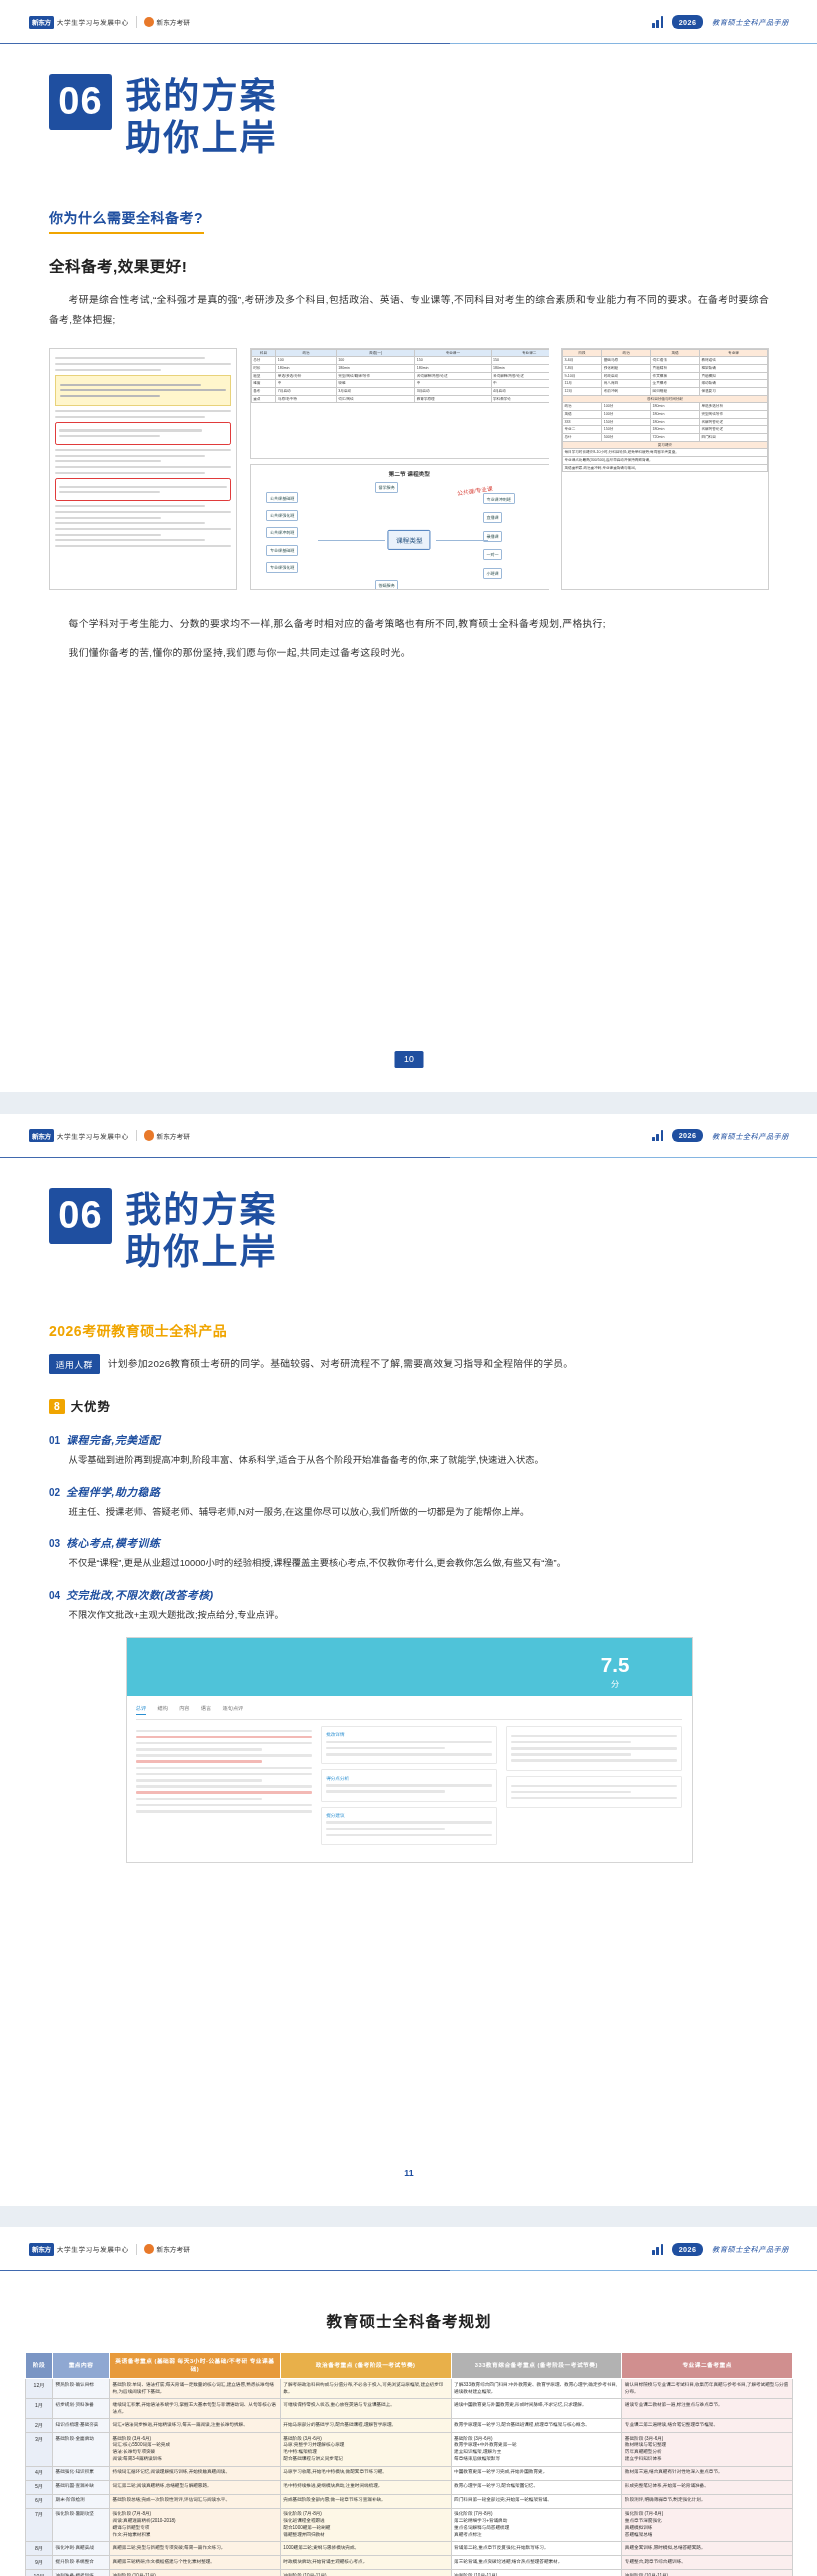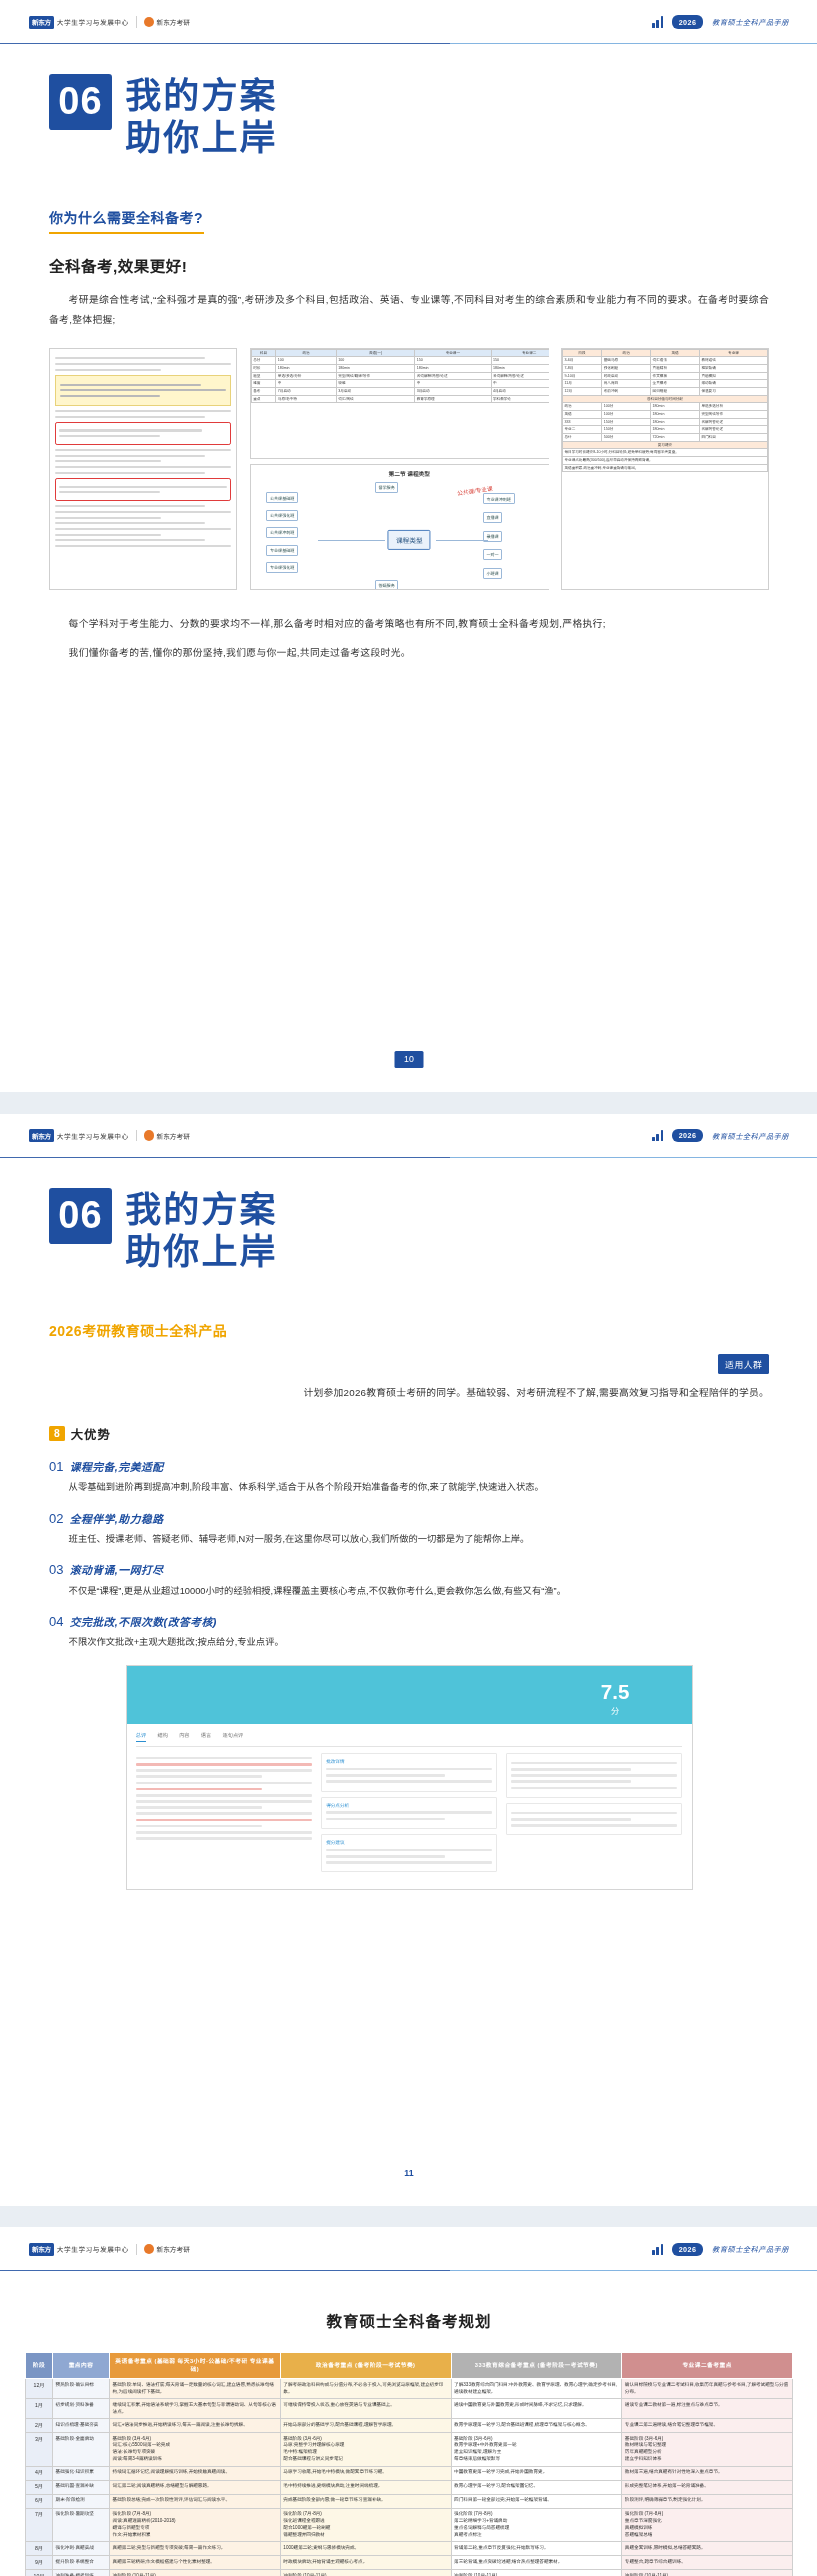--- a/index.html
+++ b/index.html
@@ -259,24 +259,23 @@
   .yellow-title {
     color: #f0a500;
     font-size: 14px;
     font-weight: bold;
     letter-spacing: 0.5px;
     margin-top: 36px;
     margin-bottom: 14.4px;
   }
   .aud-row {
     display: flex;
-    align-items: flex-end;
+    align-items: flex-start;
     gap: 8.2px;
     margin-bottom: 23px;
-    flex-direction: column;
   }
   .aud-tag {
     background: #1f4fa0;
     color: #fff;
     font-size: 8.8px;
     padding: 3.6px 6.7px;
     border-radius: 1.5px;
     white-space: nowrap;
     letter-spacing: 0.5px;
   }
@@ -292,21 +291,21 @@
   .adv-num {
     background: #f0a500; color:#fff; font-size: 10.3px; font-weight:bold;
     width: 15.5px; height: 15.5px; display:flex; align-items:center; justify-content:center;
     border-radius: 1.5px;
   }
   .adv-head-text { font-size: 12.4px; font-weight:bold; color:#222; letter-spacing:1px;}
   .adv-item { margin-bottom: 13.4px; }
   .adv-line1 {
     display:flex; align-items:baseline; gap:6.2px; margin-bottom: 4.1px;
   }
-  .adv-idx { color:#1f4fa0; font-size: 13px; font-weight:normal; }
+  .adv-idx { color:#1f4fa0; font-size: 10px; font-weight:bold; }
   .adv-title { color:#1f4fa0; font-size: 10.8px; font-weight:bold; letter-spacing:0.5px;font-style:italic;}
   .adv-body {
     font-size: 9.3px; line-height: 1.95; color:#333; padding-left: 19.6px;
     text-align: justify;
   }
   .screenshot {
     margin: 13.4px auto 0 auto;
     width: 567px;
     border: 0.5px solid #d5d5d5;
     background:#fff;
@@ -698,21 +697,21 @@
       <div class="adv-line1">
         <span class="adv-idx">02</span>
         <span class="adv-title">全程伴学,助力稳路</span>
       </div>
       <div class="adv-body">班主任、授课老师、答疑老师、辅导老师,N对一服务,在这里你尽可以放心,我们所做的一切都是为了能帮你上岸。</div>
     </div>
 
     <div class="adv-item">
       <div class="adv-line1">
         <span class="adv-idx">03</span>
-        <span class="adv-title">滚动背诵,一网打尽</span>
+        <span class="adv-title">核心考点,模考训练</span>
       </div>
       <div class="adv-body">不仅是“课程”,更是从业超过10000小时的经验相授,课程覆盖主要核心考点,不仅教你考什么,更会教你怎么做,有些又有“渔”。</div>
     </div>
 
     <div class="adv-item">
       <div class="adv-line1">
         <span class="adv-idx">04</span>
         <span class="adv-title">交完批改,不限次数(改答考核)</span>
       </div>
       <div class="adv-body">不限次作文批改+主观大题批改;按点给分,专业点评。</div>

